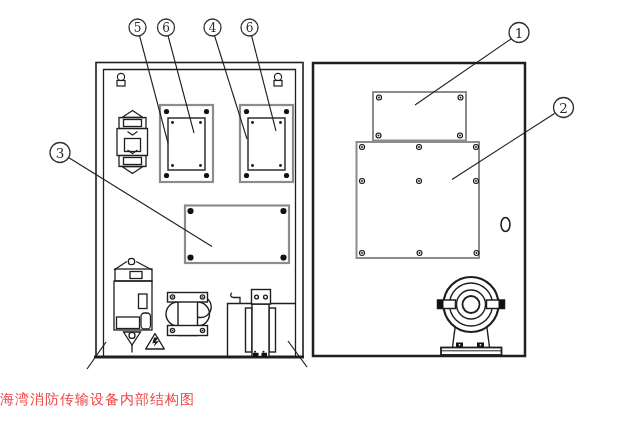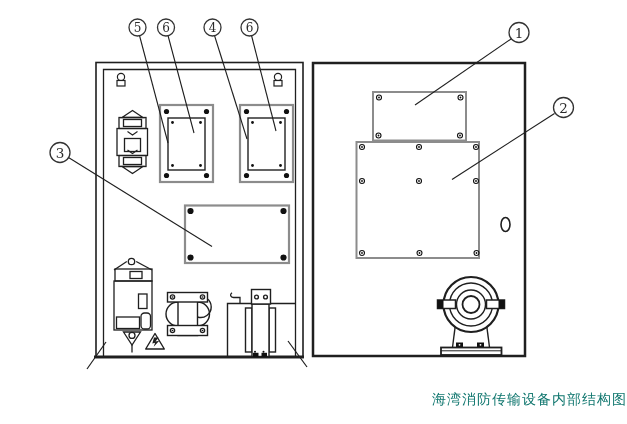--- a/index.html
+++ b/index.html
@@ -7,24 +7,24 @@
     position:relative;
     width:627px;height:424px;
     background:#ffffff;
     font-family:"DejaVu Sans", sans-serif;
     overflow:hidden;
   }
   .stage svg{position:absolute;left:0;top:0;}
   .caption{
     position:absolute;
     left:0; top:391px; width:100%;
-    text-align:right;
+    text-align:left;
     font-size:14px;
     letter-spacing:1px;
-    color:#0f766e;
+    color:#ef4444;
     font-family:"DejaVu Sans","Liberation Sans",sans-serif;
   }
   .co-num{
     font-family:"DejaVu Serif","Liberation Serif",serif;
     fill:#2b2b2b;
   }
   .co-sm{font-size:12px;}
   .co-lg{font-size:13.5px;}
 </style>
 </head>

